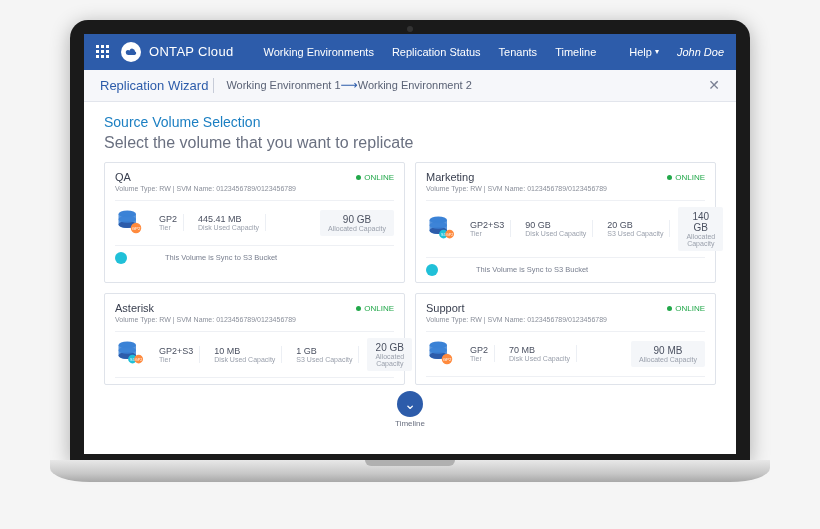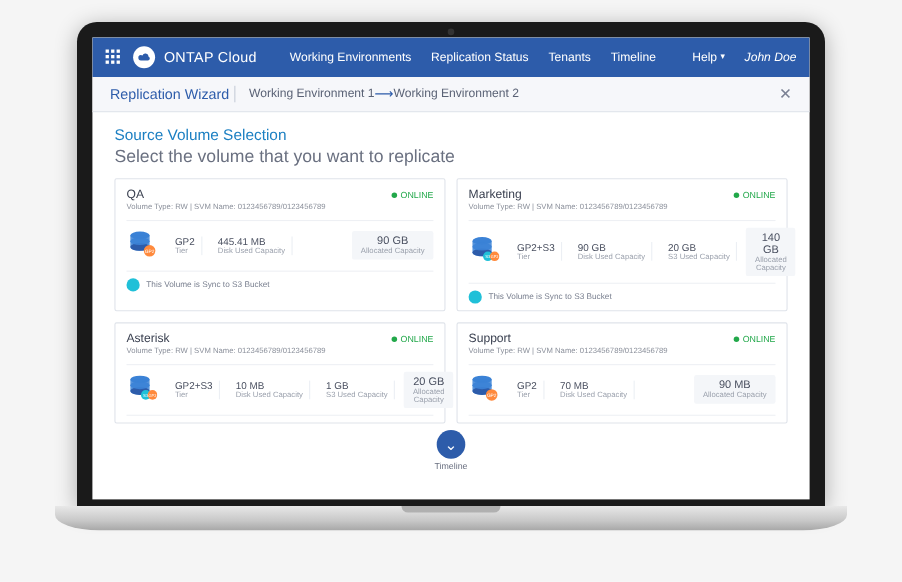--- a/index.html
+++ b/index.html
@@ -166,21 +166,21 @@
   .metric .lab { font-size:7px; color:#9aa0ac; }
   .alloc {
     margin-left:auto; background:#f4f6f9; border-radius:2px;
     padding:4px 8px; text-align:center;
   }
   .alloc .val { font-size:10px; color:#4a5060; }
   .alloc .lab { font-size:7px; color:#9aa0ac; }
 
   .vol-foot { display:flex; align-items:center; gap:6px; padding-top:6px; }
   .sync-dot { width:12px; height:12px; background:#20c0d8; border-radius:50%; }
-  .vol-foot span { font-size:7.5px; color:#7a8090; }
+  .vol-foot span { font-size:7.5px; color:#7a8090;margin-left:32px; }
 
   
   .continue-wrap { text-align:center; margin-top:6px; }
   .continue-btn {
     width:26px; height:26px; border-radius:50%;
     background:#2d5caa; color:#fff; display:inline-flex;
     align-items:center; justify-content:center; cursor:pointer;
     font-size:14px;
   }
   .continue-label { font-size:8px; color:#6a7080; margin-top:2px; }

